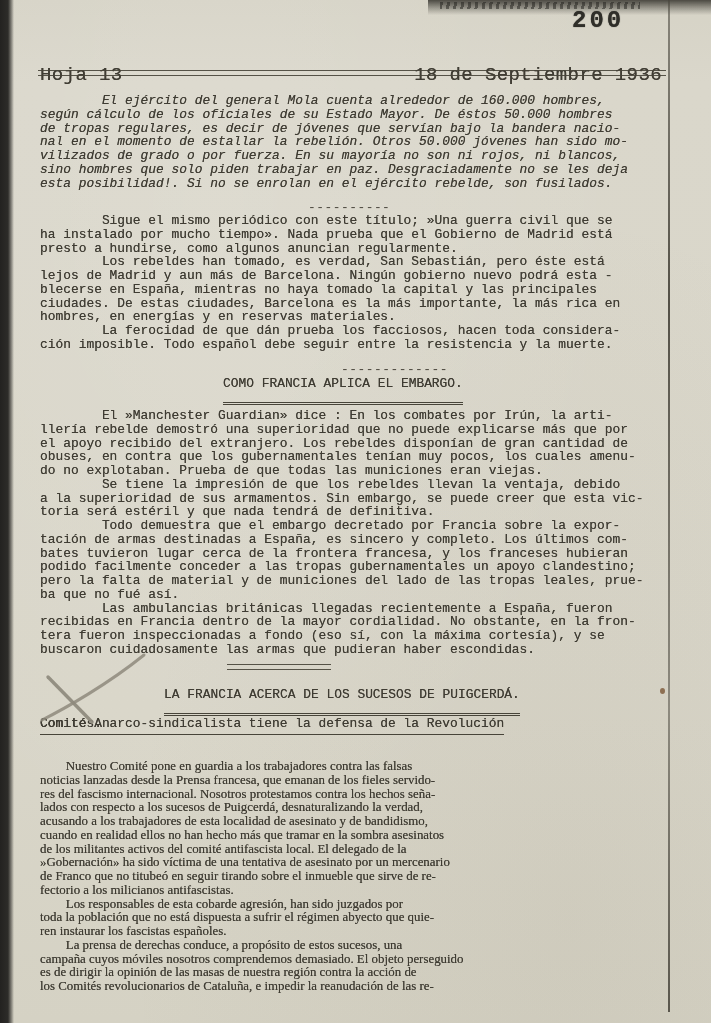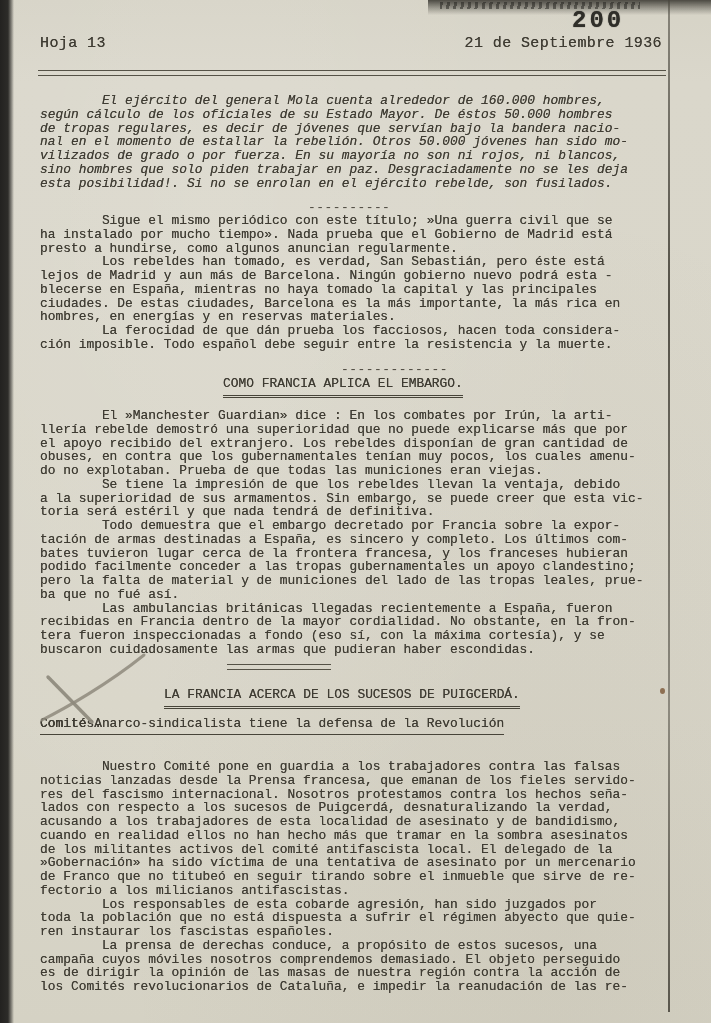--- a/index.html
+++ b/index.html
@@ -29,42 +29,42 @@
   }
   .page-edge-line {
     left:668px; top:0; width:2px; height:1012px;
     background:linear-gradient(to bottom, rgba(70,67,58,0.55), rgba(60,57,48,0.85) 30%, rgba(70,67,58,0.5) 70%, rgba(60,57,48,0.8));
   }
   .speck { left:660px; top:688px; width:5px; height:6px; border-radius:50%; background:#7a5636; opacity:0.8; }
   .stamp {
     left:572px; top:7px; font-size:24px; font-weight:bold; letter-spacing:3px;
     color:#2f2e29; text-shadow:0 0 1px rgba(47,46,41,0.9);
   }
-  .hdr { top:35px; font-size:15px; letter-spacing:0.4px; white-space:pre;
+  .hdr { top:64px; font-size:19px; letter-spacing:0.4px; white-space:pre;
          text-shadow:0 0 0.6px rgba(63,60,51,0.85); }
   .hdr-left { left:40px; }
   .hdr-center { left:0; width:711px; text-align:center; }
   .hdr-right { right:49px; }
   .double-rule { height:4px; border-top:1.7px solid #474439; border-bottom:1.7px solid #474439; opacity:0.9; }
   .header-rule { left:38px; width:628px; top:70px; }
   .para {
     left:40px; font-size:12.9px; line-height:13.75px; white-space:pre;
     text-shadow:0 0 0.6px rgba(63,60,51,0.8); margin:0;
   }
   #para1 { top:94px;font-style:italic; }
   #para2 { top:214px; }
   #para3 { top:409px; }
-  #para4 { top:760px; }
+  #para4 { top:760px;font-family:Liberation Serif, serif; }
   .sep { font-size:12.9px; letter-spacing:0.5px; color:#4a473d; white-space:pre; }
   #sep1 { left:308px; top:200px; }
   #sep2 { left:341px; top:362px; }
   #sep3 { left:227px; width:104px; top:664px; }
   .heading {
     font-size:12.9px; white-space:pre; text-shadow:0 0 0.6px rgba(63,60,51,0.85);
-    padding-bottom:4px; border-bottom:3.5px double #474439;
+    padding-bottom:11px; border-bottom:3.5px double #474439;
   }
   #heading1 { left:223px; top:376px; }
   #heading2 { left:164px; top:687px; }
   .subheading { left:40px; width:626px; top:716px; text-align:center;
                 font-size:12.9px; line-height:16.5px; text-shadow:0 0 0.6px rgba(63,60,51,0.85); }
   .subheading span { position:static; display:inline-block; border-bottom:1.5px solid #474439; padding-bottom:1px; }
   .pencil { left:18px; top:628px; }
 </style>
 </head>
 <body>
@@ -72,21 +72,21 @@
 <div class="page">
   <div class="edge-left"></div>
   <div class="top-smudge"></div>
   <div class="top-smudge2"></div>
   <div class="page-edge-line"></div>
   <div class="speck"></div>
 
   <div class="stamp">200</div>
 
   <div class="hdr hdr-left">Hoja 13</div>
-  <div class="hdr hdr-right">21 de Septiembre 1936</div>
+  <div class="hdr hdr-right">18 de Septiembre 1936</div>
   <div class="double-rule header-rule"></div>
 
   <div class="para" id="para1">        El ejército del general Mola cuenta alrededor de 160.000 hombres,
 según cálculo de los oficiales de su Estado Mayor. De éstos 50.000 hombres
 de tropas regulares, es decir de jóvenes que servían bajo la bandera nacio-
 nal en el momento de estallar la rebelión. Otros 50.000 jóvenes han sido mo-
 vilizados de grado o por fuerza. En su mayoría no son ni rojos, ni blancos,
 sino hombres que solo piden trabajar en paz. Desgraciadamente no se les deja
 esta posibilidad!. Si no se enrolan en el ejército rebelde, son fusilados.</div>
 

